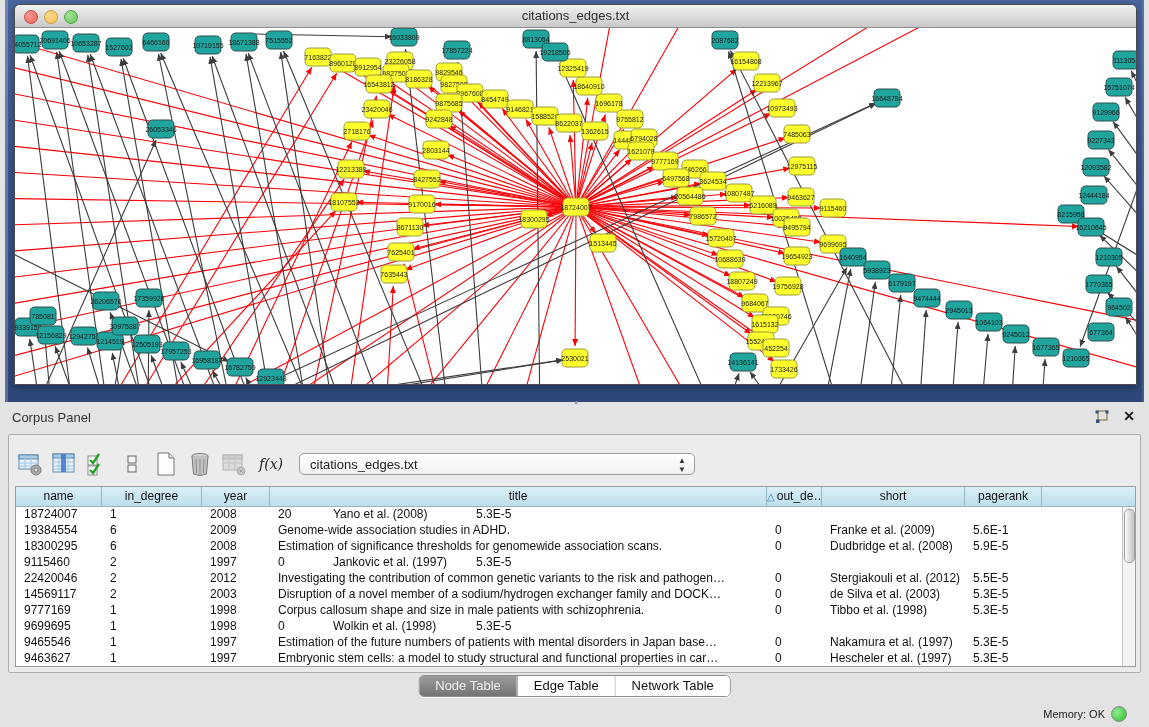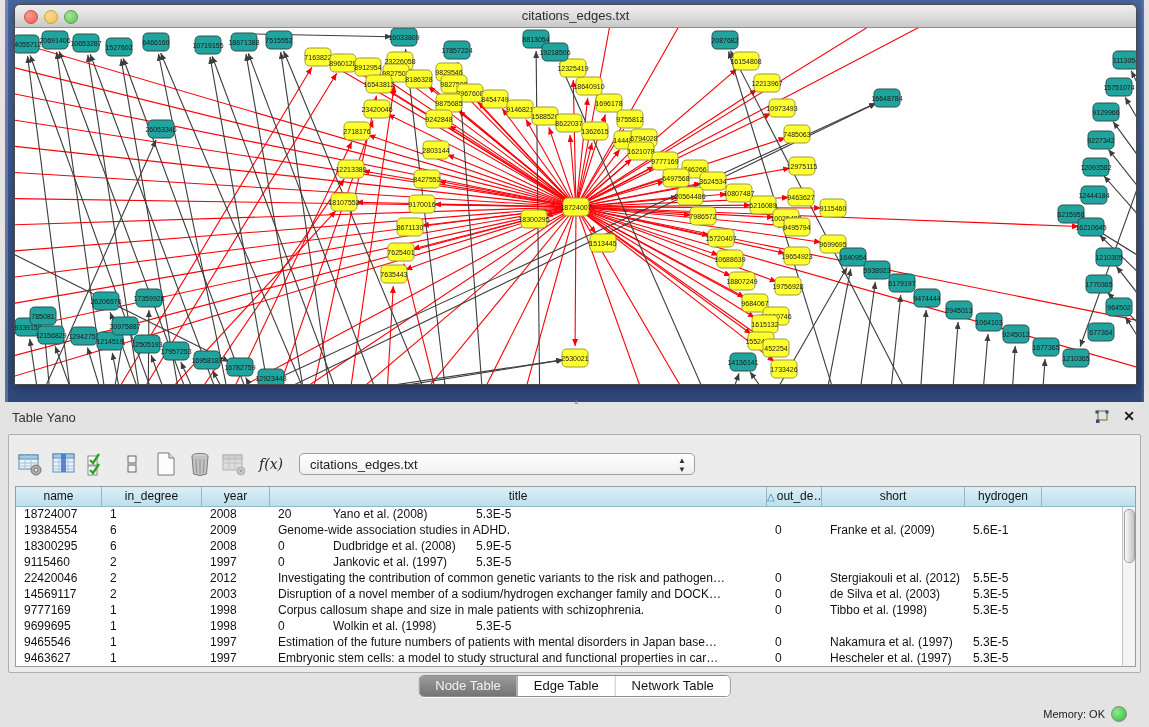--- a/index.html
+++ b/index.html
@@ -770,21 +770,21 @@
             </g>
           </g>
         </svg>
     </div>
   </div>
 </div>
 
 <div class="table-panel">
   <div class="panel-header">
     <div class="grip">▴</div>
-    <span class="panel-title">Table Yano</span>
+    <span class="panel-title">Corpus Panel</span>
     <span class="float-icon">
       <svg width="14" height="14" viewBox="0 0 14 14">
         <rect x="3" y="1" width="9" height="9" fill="none" stroke="#8A7B52" stroke-width="1.2"></rect>
         <rect x="0.5" y="0.5" width="3" height="3" fill="#35507E"></rect>
         <rect x="10.5" y="0.5" width="3" height="3" fill="#35507E"></rect>
         <rect x="1" y="9.5" width="3.5" height="3.5" fill="#35507E"></rect>
       </svg>
     </span>
     <span class="close-icon">✕</span>
   </div>
@@ -863,21 +863,21 @@
     </div>
 
     <div class="tbl">
       <div class="tbl-head" id="tbl-head">
           <div class="th" style="width: 86px;">name</div>
           <div class="th" style="width: 100px;">in_degree</div>
           <div class="th" style="width: 68px;">year</div>
           <div class="th" style="width: 497px;">title</div>
           <div class="th" style="width: 55px;"><span class="sort-tri">△</span>out_de…</div>
           <div class="th" style="width: 143px;">short</div>
-          <div class="th" style="width: 77px;">hydrogen</div>
+          <div class="th" style="width: 77px;">pagerank</div>
           <div class="th" style="flex: 1 1 0%; border-right: none;"></div>
         </div>
       <div class="tbl-body" id="tbl-body">
           <div class="tr">
             <div class="td" style="width: 86px;">18724007</div>
             <div class="td" style="width: 100px;">1</div>
             <div class="td" style="width: 68px;">2008</div>
             <div class="td" style="width: 55px;">20</div>
             <div class="td" style="width: 143px;">Yano et al. (2008)</div>
             <div class="td" style="width: 77px;">5.3E-5</div>
@@ -888,20 +888,21 @@
             <div class="td" style="width: 68px;">2009</div>
             <div class="td" style="width: 497px;">Genome-wide association studies in ADHD.</div>
             <div class="td" style="width: 55px;">0</div>
             <div class="td" style="width: 143px;">Franke et al. (2009)</div>
             <div class="td" style="width: 77px;">5.6E-1</div>
           </div>
           <div class="tr">
             <div class="td" style="width: 86px;">18300295</div>
             <div class="td" style="width: 100px;">6</div>
             <div class="td" style="width: 68px;">2008</div>
+            <div class="td" style="width: 497px;">Estimation of significance thresholds for genomewide association scans.</div>
             <div class="td" style="width: 55px;">0</div>
             <div class="td" style="width: 143px;">Dudbridge et al. (2008)</div>
             <div class="td" style="width: 77px;">5.9E-5</div>
           </div>
           <div class="tr">
             <div class="td" style="width: 86px;">9115460</div>
             <div class="td" style="width: 100px;">2</div>
             <div class="td" style="width: 68px;">1997</div>
             <div class="td" style="width: 55px;">0</div>
             <div class="td" style="width: 143px;">Jankovic et al. (1997)</div>

